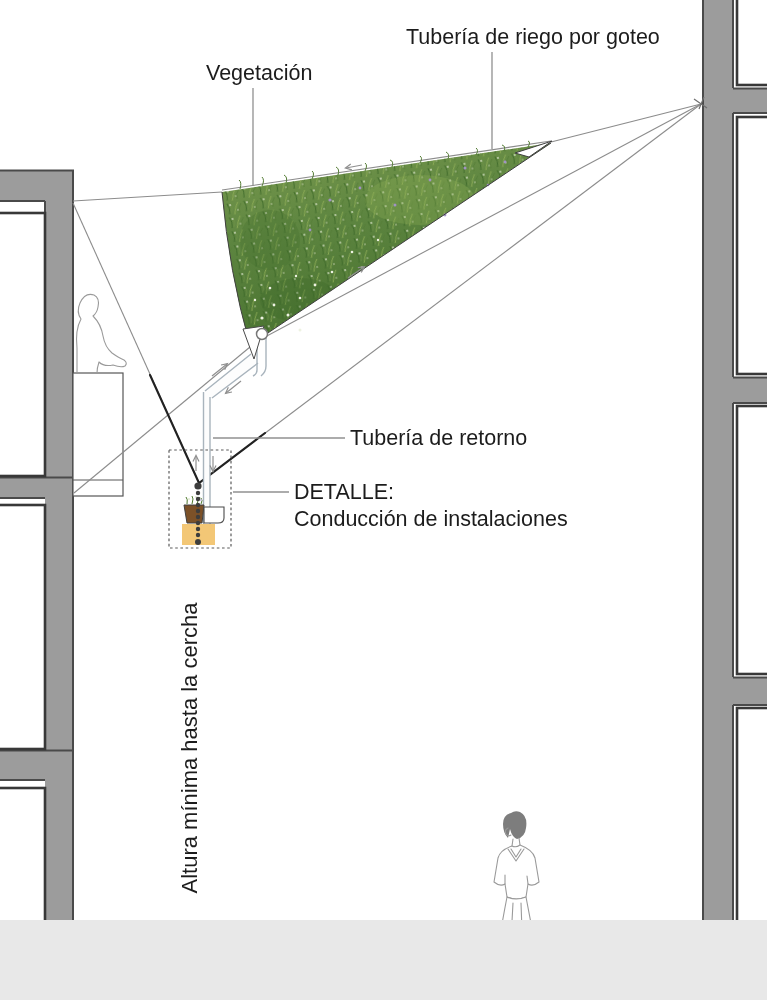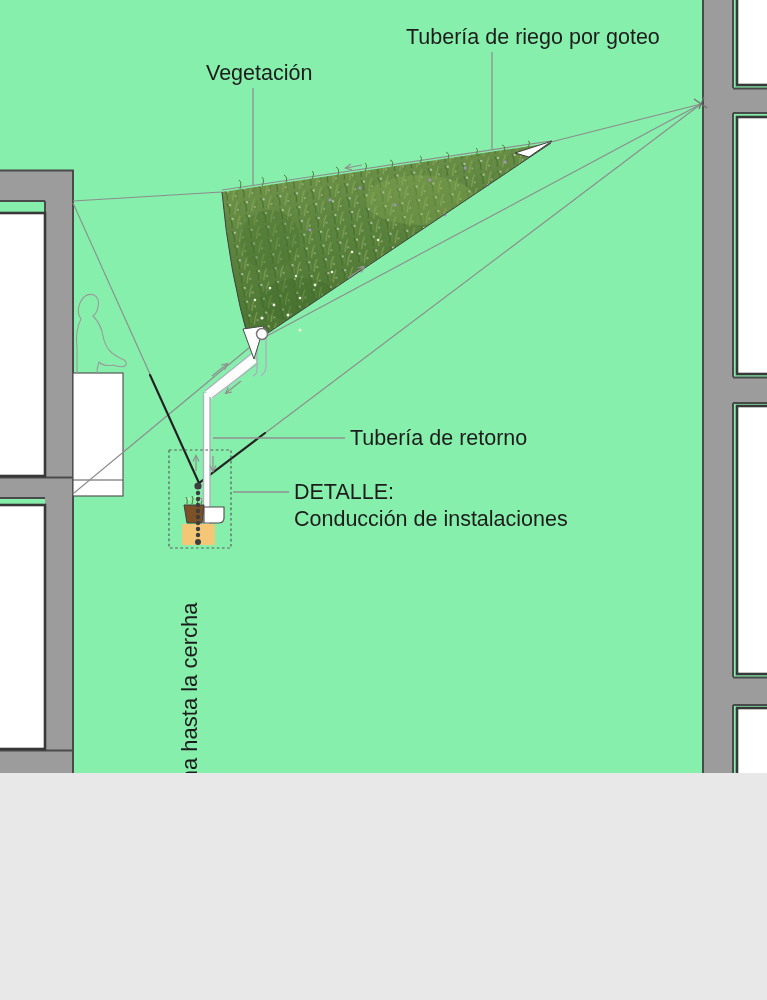--- a/index.html
+++ b/index.html
@@ -1,17 +1,17 @@
 <!DOCTYPE html>
 <html style="--wall_gray: #9c9c9c; --wall_edge: #4a4a4a; --opening_border: #383838; --line_gray: #8c8c8c; --line_dark: #222222; --pipe_gray: #a9b4bd; --text_color: #1c1c1c; --vegetation_base: #628a3c; --vegetation_dark: #3f6a2a; --vegetation_light: #8fae57; --flower_white: #eef2e2; --flower_purple: #a193c4; --soil_brown: #7c5128; --detail_orange: #f3c776; --figure_gray: #9a9a9a;"><head>
 <meta charset="utf-8">
 <style>
   html,body{margin:0;padding:0;background:#e8e8e8;}
   .stage{
-    position:relative;width:767px;height:773px;background:#86efac;overflow:hidden;
+    position:relative;width:767px;height:920px;background:#ffffff;overflow:hidden;
     font-family:"Liberation Sans", sans-serif;
   }
   svg{position:absolute;inset:0;display:block;}
   .wall-noline{fill:var(--wall_gray);stroke:none;}
   .edge{stroke:var(--wall_edge);stroke-width:2;fill:none;}
   .opening{fill:#ffffff;stroke:var(--opening_border);stroke-width:2.6;}
   .cable{stroke:var(--line_gray);stroke-width:1.1;fill:none;}
   .cable-dark{stroke:var(--line_dark);stroke-width:2.1;fill:none;stroke-linecap:round;}
   .leader{stroke:#909090;stroke-width:1.3;fill:none;}
   .lbl{font:21.5px "Liberation Sans", sans-serif;fill:var(--text_color);}

